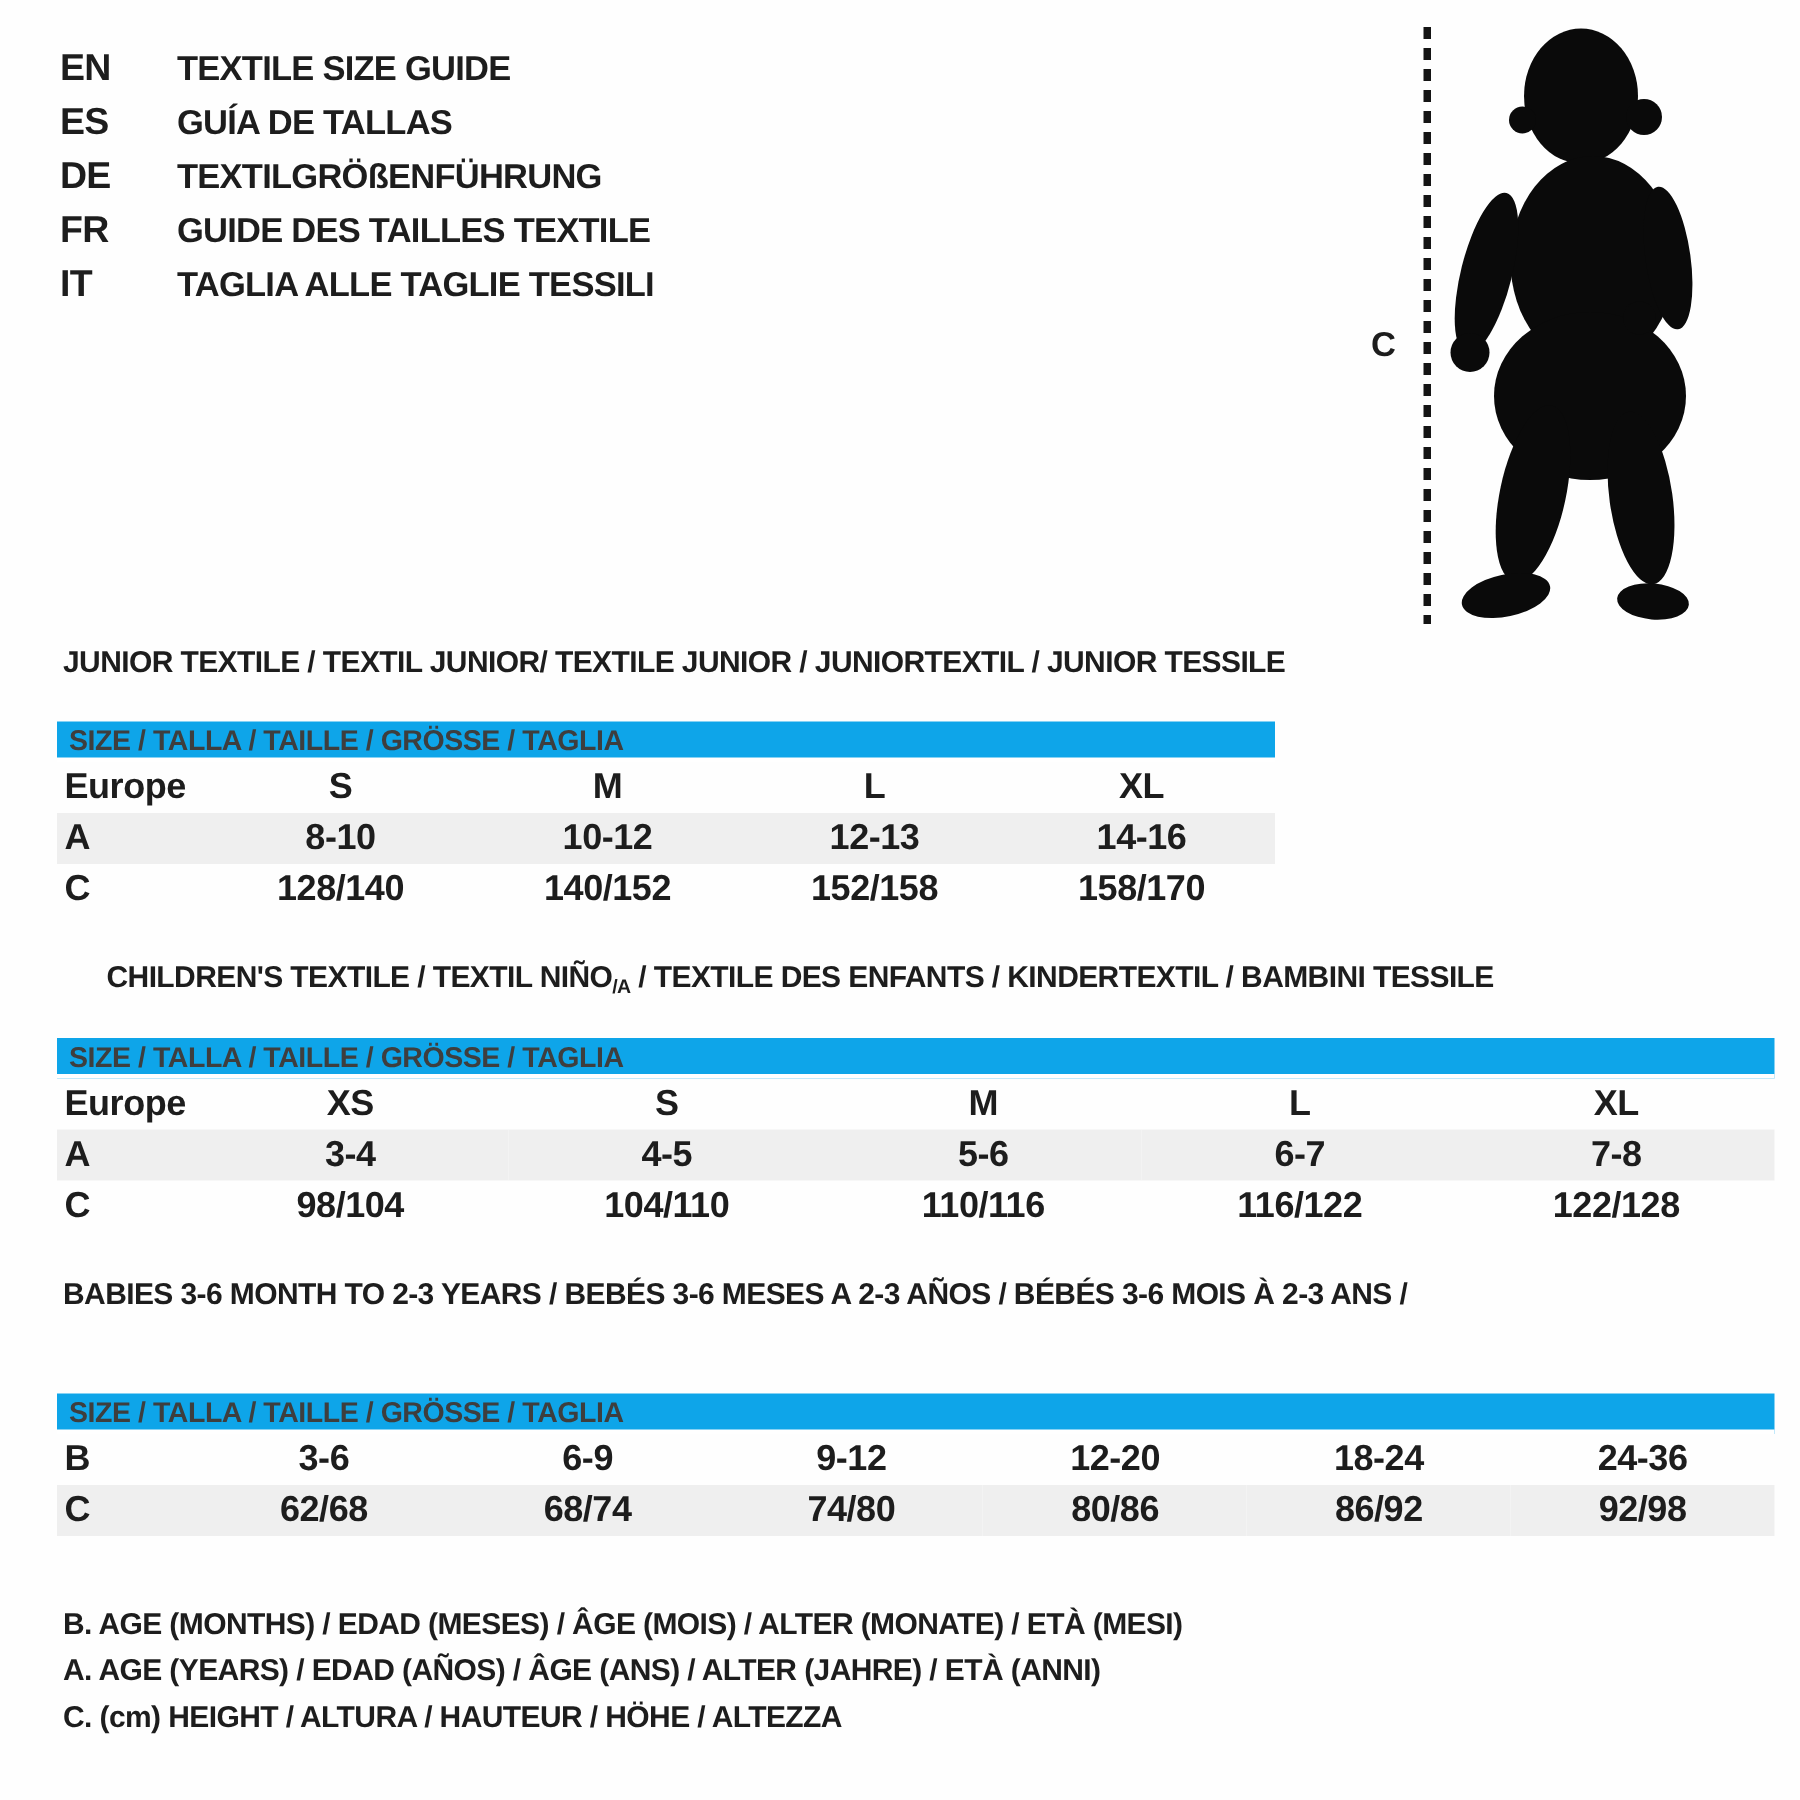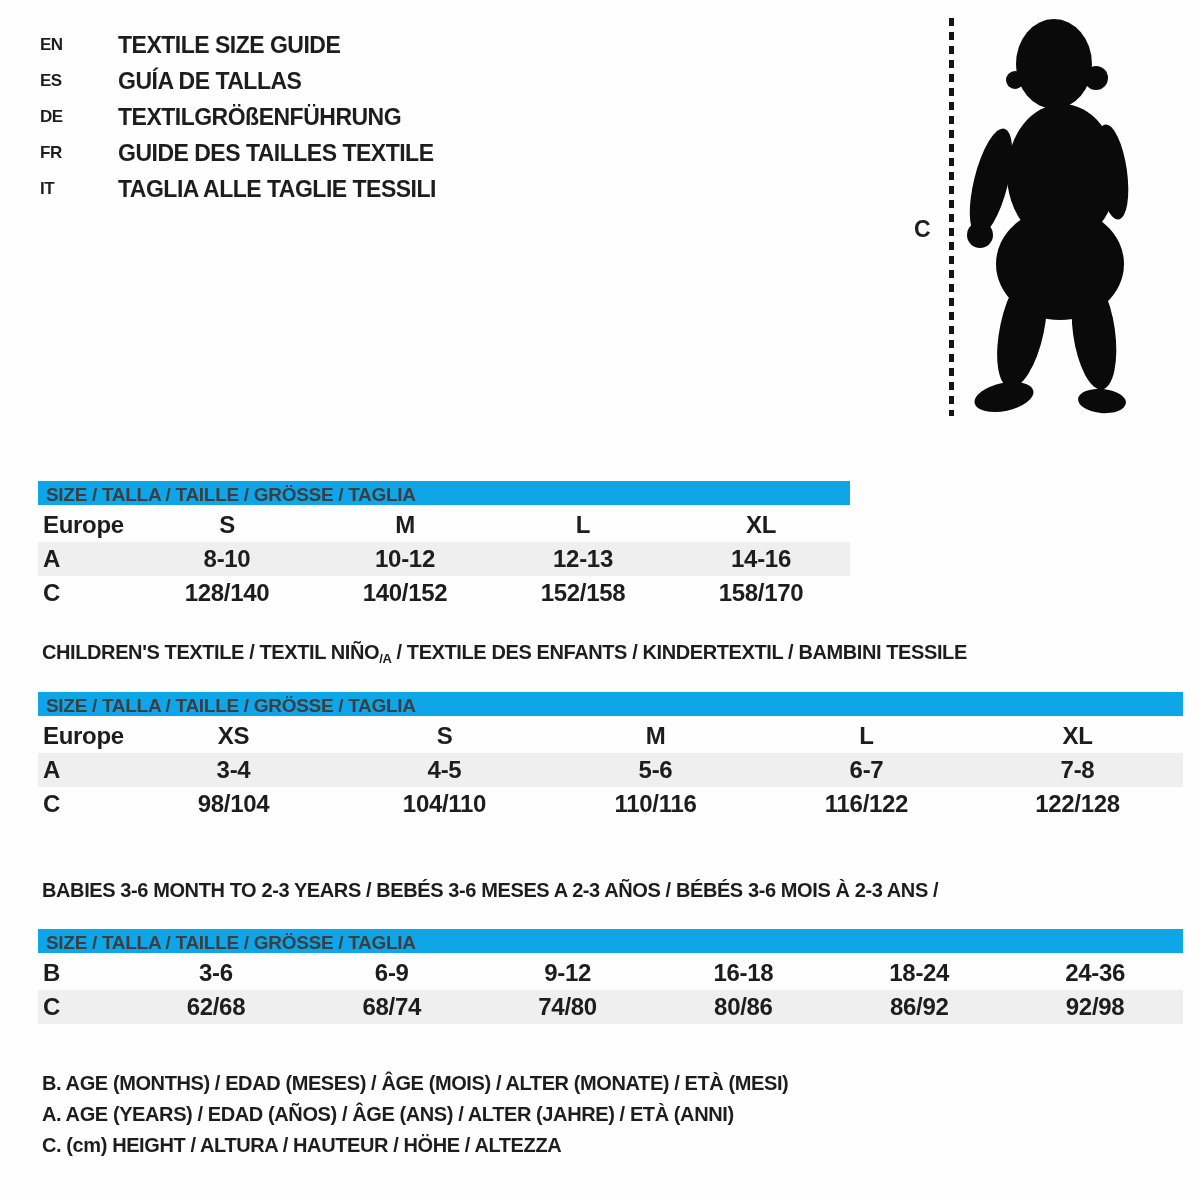--- a/index.html
+++ b/index.html
@@ -11,21 +11,21 @@
   }
   .canvas {
     position:relative; width:1200px; height:1200px;
     background:#fefefe; overflow:hidden;
   }
 
   
   .langs { position:absolute; left:40px; top:27px; }
   .lang-row { display:flex; height:36px; align-items:center; }
   .lang-code {
-    width:78px; font-size:17px; font-weight:700; letter-spacing:-0.5px;
+    width:78px; font-size:25px; font-weight:700; letter-spacing:-0.5px;
   }
   .lang-label { font-size:23px; font-weight:700; letter-spacing:-0.5px; }
 
   
   .figure-svg { position:absolute; left:966px; top:14px; }
   .dash-line {
     position:absolute; left:949px; top:18px; width:5px; height:398px;
     background:repeating-linear-gradient(to bottom, #141414 0 8px, transparent 8px 14px);
   }
   .figure-c-label {
@@ -118,20 +118,21 @@
       <circle cx="127" cy="198" r="11"></circle>
 
       <ellipse cx="56" cy="315" rx="22" ry="60" transform="rotate(12 56 315)"></ellipse>
       <ellipse cx="128" cy="318" rx="21" ry="58" transform="rotate(-8 128 318)"></ellipse>
 
       <ellipse cx="38" cy="383" rx="30" ry="14" transform="rotate(-12 38 383)"></ellipse>
       <ellipse cx="136" cy="387" rx="24" ry="12" transform="rotate(5 136 387)"></ellipse>
     </g>
   </svg>
 
+  <div class="section-title" style="top:431px;">JUNIOR TEXTILE / TEXTIL JUNIOR/ TEXTILE JUNIOR / JUNIORTEXTIL / JUNIOR TESSILE</div>
 
   <div class="size-table" style="left:38px; top:481px; width:812px;">
     <div class="size-bar">SIZE / TALLA / TAILLE / GRÖSSE / TAGLIA</div>
     <table>
       <colgroup>
           <col style="width:100px">
           <col>
           <col>
           <col>
           <col>
@@ -155,21 +156,21 @@
         <td>C</td>
         <td>128/140</td>
         <td>140/152</td>
         <td>152/158</td>
         <td>158/170</td>
       </tr>
     </tbody>
       </table>
   </div>
 
-  <div class="section-title" style="top:641px;">
+  <div class="section-title" style="top:641px;margin-left:29px;">
     <span>CHILDREN'S TEXTILE / TEXTIL NIÑO</span><span class="subscript">/A</span><span> / TEXTILE DES ENFANTS / KINDERTEXTIL / BAMBINI TESSILE</span>
   </div>
 
   <div class="size-table" style="left:38px; top:692px; width:1145px;">
     <div class="size-bar">SIZE / TALLA / TAILLE / GRÖSSE / TAGLIA</div>
     <table>
       <colgroup>
           <col style="width:90px">
           <col>
           <col>
@@ -199,21 +200,21 @@
         <td>98/104</td>
         <td>104/110</td>
         <td>110/116</td>
         <td>116/122</td>
         <td>122/128</td>
       </tr>
     </tbody>
       </table>
   </div>
 
-  <div class="section-title two-line" style="top:872px;">
+  <div class="section-title two-line" style="top:845px;">
     <div>BABIES 3-6 MONTH TO 2-3 YEARS / BEBÉS 3-6 MESES A 2-3 AÑOS / BÉBÉS 3-6 MOIS À 2-3 ANS /</div>
   </div>
 
   <div class="size-table" style="left:38px; top:929px; width:1145px;">
     <div class="size-bar">SIZE / TALLA / TAILLE / GRÖSSE / TAGLIA</div>
     <table>
       <colgroup>
           <col style="width:90px">
           <col>
           <col>
@@ -221,21 +222,21 @@
           <col>
           <col>
           <col>
         </colgroup>
       <tbody>
           <tr>
         <td>B</td>
         <td>3-6</td>
         <td>6-9</td>
         <td>9-12</td>
-        <td>16-18</td>
+        <td>12-20</td>
         <td>18-24</td>
         <td>24-36</td>
       </tr>
       <tr class="alt">
         <td>C</td>
         <td>62/68</td>
         <td>68/74</td>
         <td>74/80</td>
         <td>80/86</td>
         <td>86/92</td>

